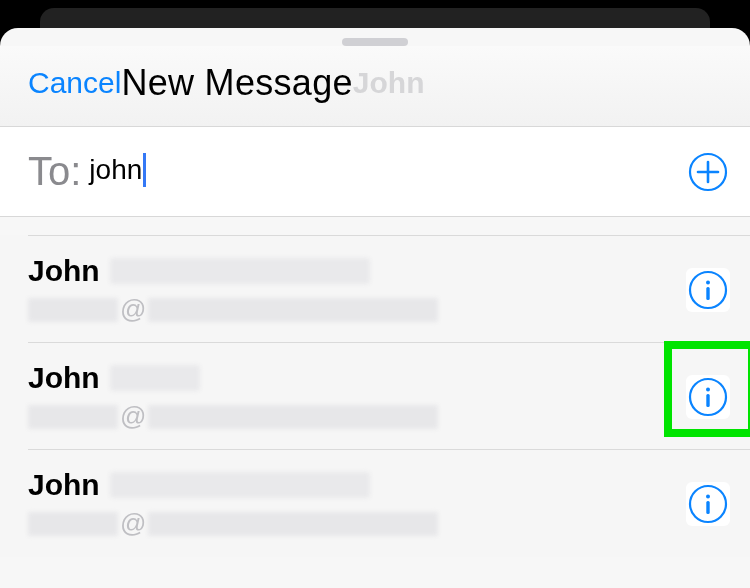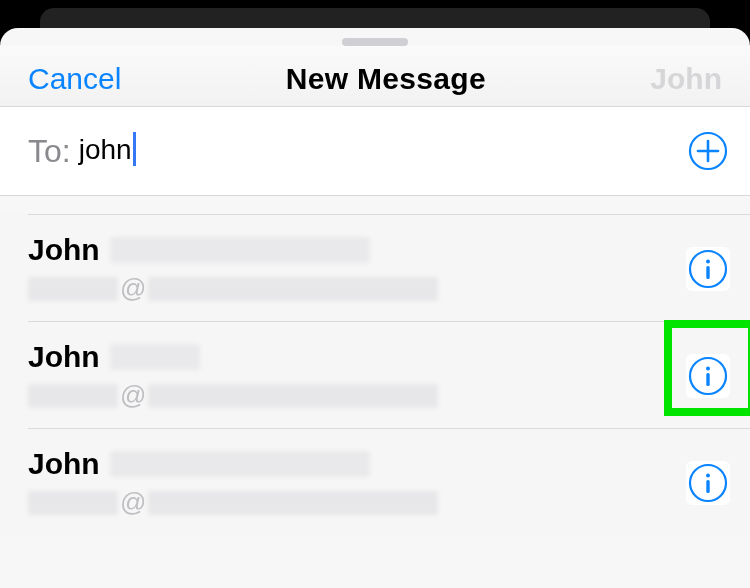--- a/index.html
+++ b/index.html
@@ -39,52 +39,51 @@
     .grabber {
       width: 66px;
       height: 8px;
       background: #d0d0d4;
       border-radius: 4px;
       margin: 10px auto 0;
     }
     .nav-bar {
       display: flex;
       align-items: center;
-      justify-content: space-between;
-      padding: 16px 28px 10px;
+      padding: 16px 28px 22px;
       border-bottom: 1px solid #d8d8d8;
       background: #f7f7f7;
       background: linear-gradient(#fafafa, #f2f2f2);
     }
     .nav-cancel {
       color: #0a84ff;
       font-size: 30px;
       font-weight: 400;
     }
     .nav-title {
-      font-size: 30px;
-      font-weight: 700;
+      font-size: 36px;
+      font-weight: 400;
       color: #000;
       letter-spacing: 0.3px;
     }
     .nav-send {
       color: #d6d6d8;
       font-size: 30px;
       font-weight: 600;
     }
     .to-row {
       display: flex;
       align-items: center;
       background: #fff;
       border-bottom: 1px solid #d8d8d8;
       padding: 22px 20px 22px 28px;
     }
     .to-label {
       color: #8a8a8e;
-      font-size: 32px;
+      font-size: 40px;
       margin-right: 8px;
     }
     .to-input {
       flex: 1;
       font-size: 28px;
       color: #000;
       position: relative;
     }
     .cursor {
       display: inline-block;

